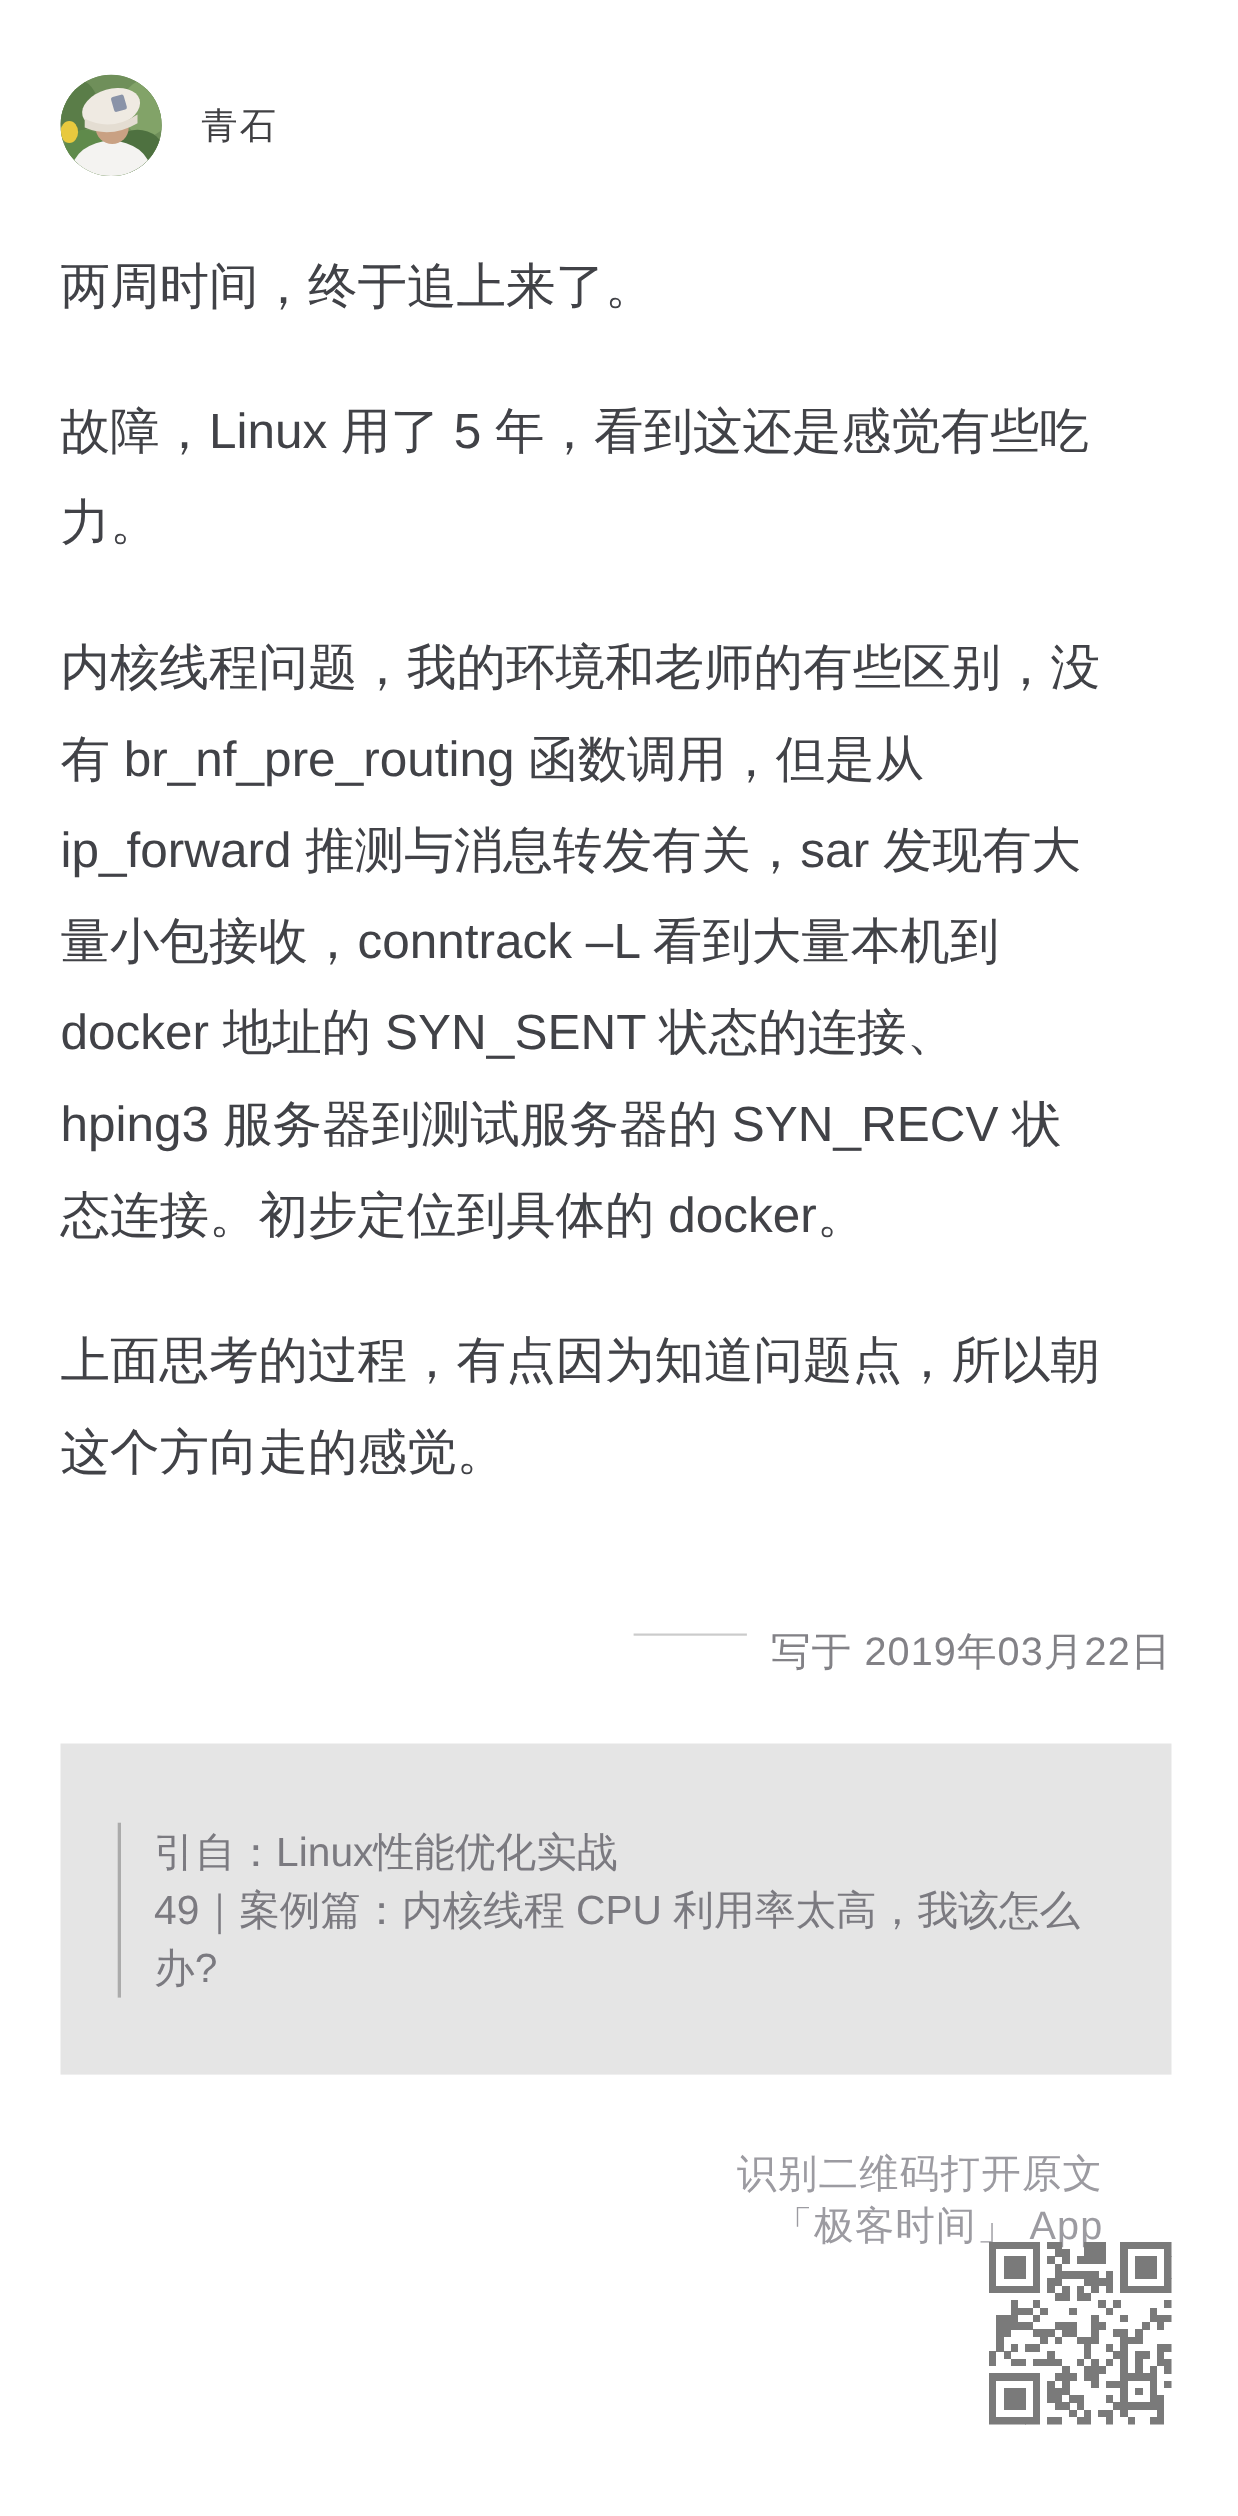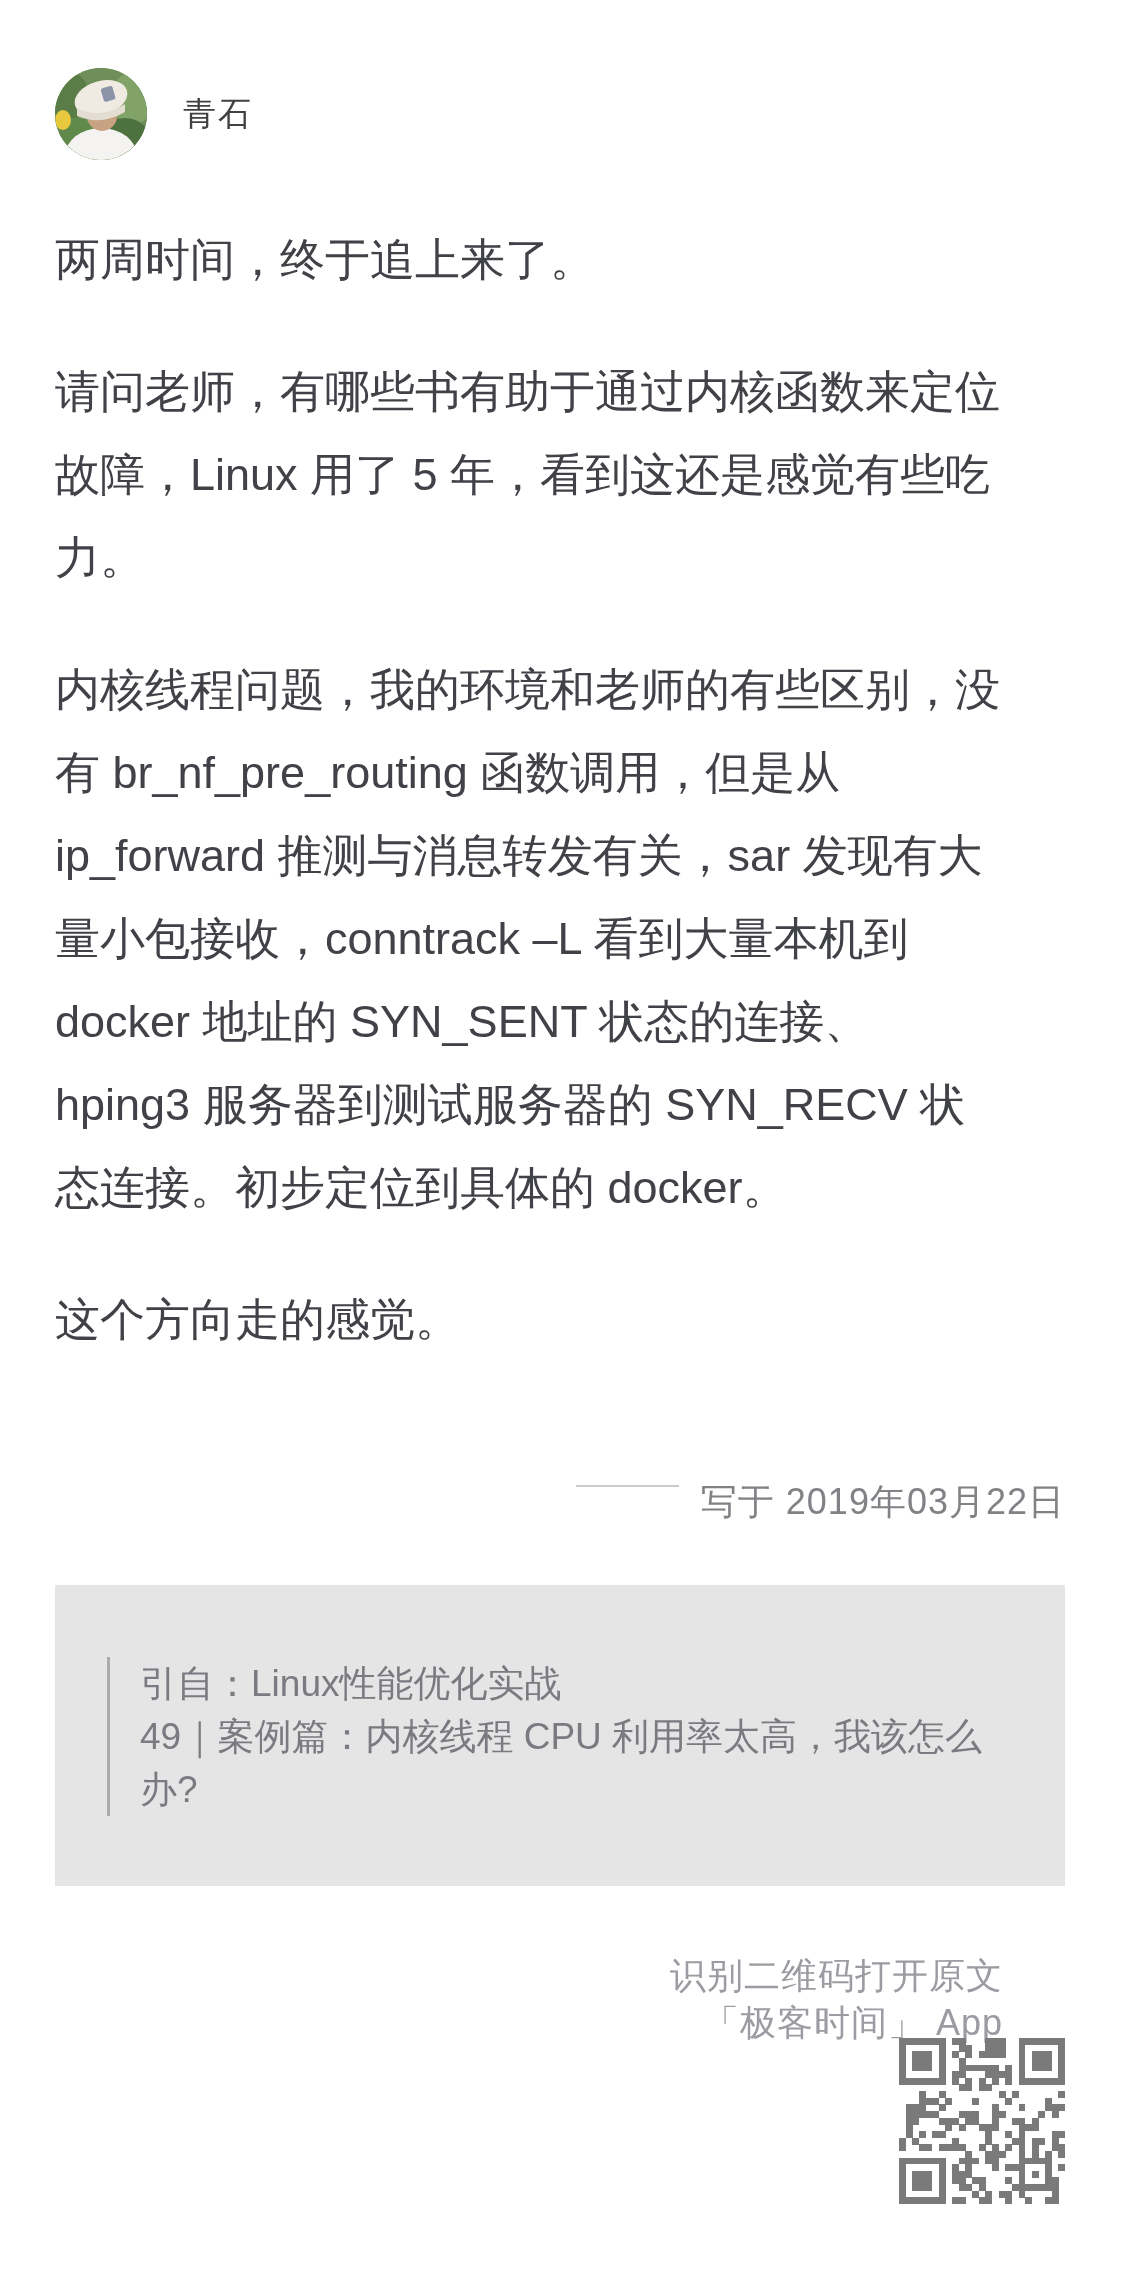--- a/index.html
+++ b/index.html
@@ -96,34 +96,34 @@
       </svg>
     </div>
     <div class="username">青石</div>
   </div>
 
   <div class="post-body" id="post-body">
       <div class="para">
         <div class="tline">两周时间，终于追上来了。</div>
       </div>
       <div class="para">
-        <div class="tline">请问老师，有哪些书有助于通过内核函数来定位</div>
         <div class="tline">故障，Linux 用了 5 年，看到这还是感觉有些吃</div>
         <div class="tline">力。</div>
       </div>
       <div class="para">
         <div class="tline">内核线程问题，我的环境和老师的有些区别，没</div>
         <div class="tline">有 br_nf_pre_routing 函数调用，但是从</div>
         <div class="tline">ip_forward 推测与消息转发有关，sar 发现有大</div>
         <div class="tline">量小包接收，conntrack –L 看到大量本机到</div>
         <div class="tline">docker 地址的 SYN_SENT 状态的连接、</div>
         <div class="tline">hping3 服务器到测试服务器的 SYN_RECV 状</div>
         <div class="tline">态连接。初步定位到具体的 docker。</div>
       </div>
       <div class="para">
+        <div class="tline">上面思考的过程，有点因为知道问题点，所以朝</div>
         <div class="tline">这个方向走的感觉。</div>
       </div>
     </div>
 
   <div class="date-row">
     <div class="date-dash"></div>
     <div class="date-text">写于 2019年03月22日</div>
   </div>
 
   <div class="quote-box">

